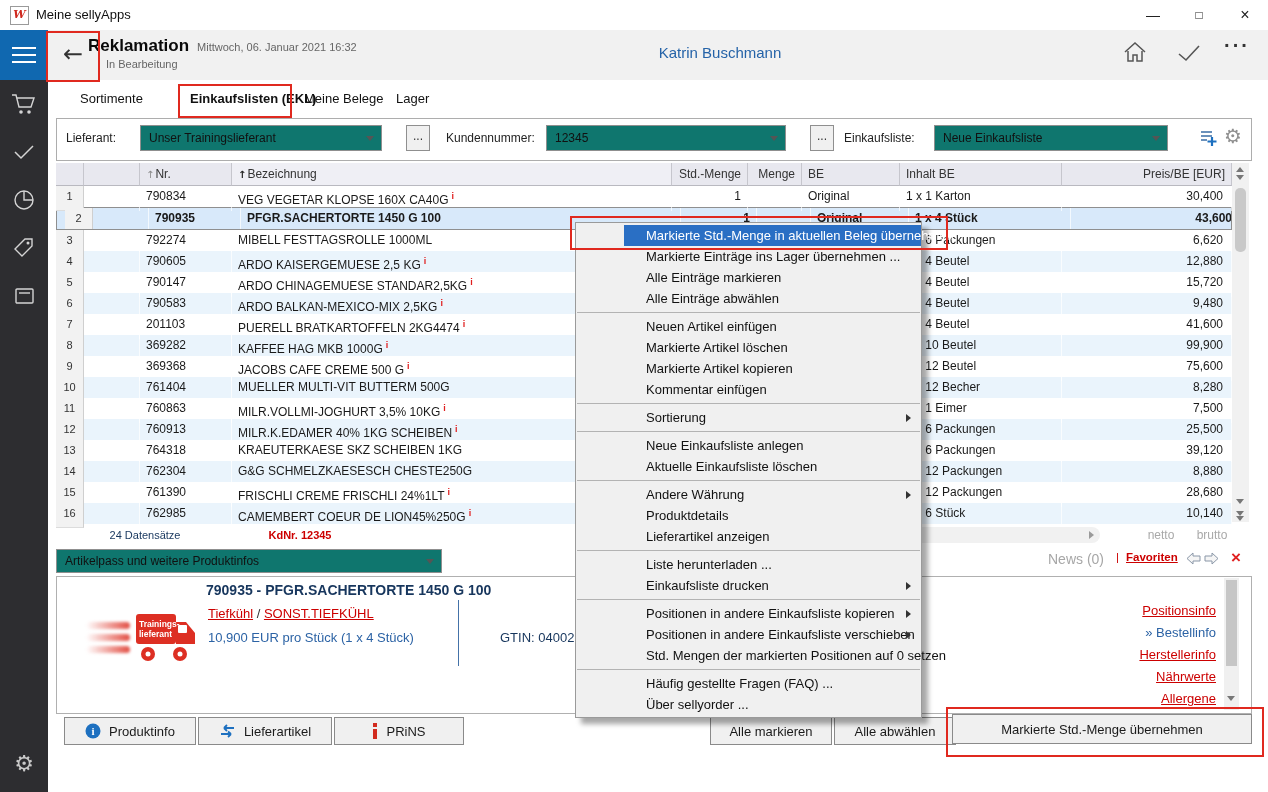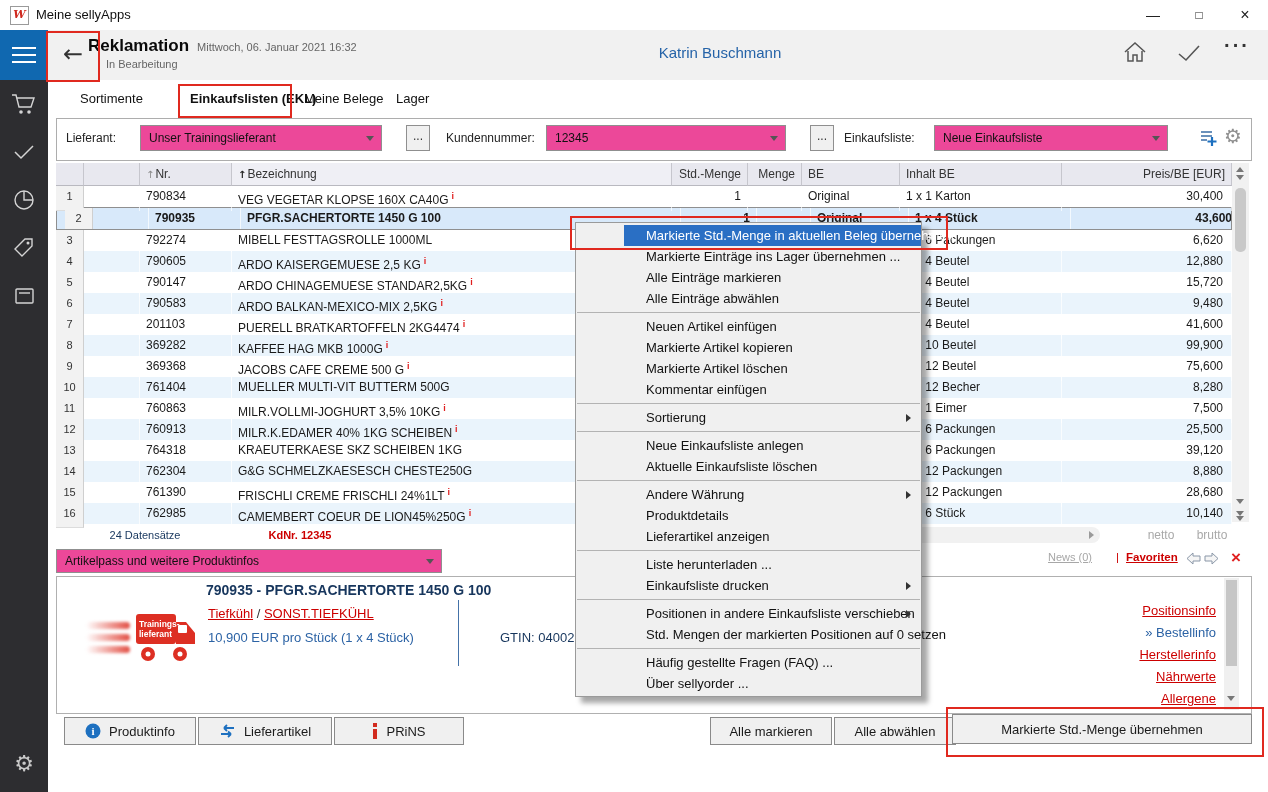--- a/index.html
+++ b/index.html
@@ -34,21 +34,21 @@
   .hicon{top:40px;} .ellip{left:1224px;top:34px;font-size:20px;letter-spacing:2px;color:#333;font-weight:bold;}
 
   
   .tabsrow{left:48px;top:80px;width:1220px;height:38px;background:#fff;}
   .tab{top:90px;font-size:13px;color:#111;height:18px;line-height:18px;white-space:nowrap;}
   .tab.active{font-weight:bold;}
 
   
   .filterbox{left:56px;top:118px;width:1194px;height:41px;border:1px solid #adadad;background:#fff;}
   .flabel{top:131px;font-size:12px;color:#222;}
-  .sel{background:#ec4899;border:1px solid #8f8f8f;height:24px;line-height:24px;font-size:12px;
+  .sel{background:#0f766e;border:1px solid #8f8f8f;height:24px;line-height:24px;font-size:12px;
        color:#111;padding-left:8px;white-space:nowrap;overflow:hidden;}
   .chev{position:absolute;right:7px;top:10px;width:0;height:0;border-left:4px solid transparent;
         border-right:4px solid transparent;border-top:5px solid #555;}
   .dotbtn{background:#f0f0f0;border:1px solid #8f8f8f;width:22px;height:24px;text-align:center;
           line-height:20px;font-size:12px;color:#333;}
 
   
   .thead{left:56px;top:163px;width:1176px;height:23px;display:grid;
          grid-template-columns:28px 56px 92px 440px 76px 54px 98px 162px 170px;}
   .thead>div{background:#e8e8ef;border-right:1px solid #c6c6cd;border-bottom:1px solid #b9b9c0;
@@ -84,21 +84,21 @@
   .htri-r{position:absolute;right:6px;top:4px;width:0;height:0;border-top:4px solid transparent;
           border-bottom:4px solid transparent;border-left:5px solid #9a9a9a;}
 
   
   .statustext{font-size:11px;}
   .navy{color:#17365d;} .redtxt{color:#cc0000;}
   .graylabel{font-size:12px;color:#a9a9a9;}
 
   
   .inforow-sel{left:56px;top:549px;width:376px;height:22px;line-height:22px;}
-  .newslink{font-size:11px;color:#a7a7a7;text-decoration:underline;}
+  .newslink{font-size:14px;color:#a7a7a7;}
   .favlink{font-size:11.5px;color:#cc0000;text-decoration:underline;font-weight:bold;}
   .pipe{font-size:11.5px;color:#cc0000;}
   .closex{font-size:17px;color:#e02020;font-weight:bold;line-height:18px;}
 
   
   .detail{left:56px;top:576px;width:1194px;height:136px;border:1px solid #b0b0b0;background:#fff;}
   .dtitle{left:206px;top:582px;font-size:14px;font-weight:bold;color:#17365d;}
   .dlinks1{left:208px;top:606px;font-size:13px;}
   .redlink{color:#cc0000;text-decoration:underline;}
   .dprice{left:208px;top:630px;font-size:13px;color:#2c63a5;}
@@ -534,36 +534,37 @@
     <span>Markierte Std.-Menge übernehmen</span>
   </div>
 
   <div class="abs cmenu">
       <div class="mitem hl"><span>Markierte Std.-Menge in aktuellen Beleg übernehmen</span></div>
       <div class="mitem"><span>Markierte Einträge ins Lager übernehmen ...</span></div>
       <div class="mitem"><span>Alle Einträge markieren</span></div>
       <div class="mitem"><span>Alle Einträge abwählen</span></div>
       <div class="msep"></div>
       <div class="mitem"><span>Neuen Artikel einfügen</span></div>
+      <div class="mitem"><span>Markierte Artikel löschen</span></div>
       <div class="mitem"><span>Markierte Artikel kopieren</span></div>
-      <div class="mitem"><span>Markierte Artikel löschen</span></div>
       <div class="mitem"><span>Kommentar einfügen</span></div>
       <div class="msep"></div>
       <div class="mitem"><span>Sortierung</span><span class="marrow"></span></div>
       <div class="msep"></div>
       <div class="mitem"><span>Neue Einkaufsliste anlegen</span></div>
       <div class="mitem"><span>Aktuelle Einkaufsliste löschen</span></div>
       <div class="msep"></div>
       <div class="mitem"><span>Andere Währung</span><span class="marrow"></span></div>
       <div class="mitem"><span>Produktdetails</span></div>
       <div class="mitem"><span>Lieferartikel anzeigen</span></div>
       <div class="msep"></div>
       <div class="mitem"><span>Liste herunterladen ...</span></div>
       <div class="mitem"><span>Einkaufsliste drucken</span><span class="marrow"></span></div>
       <div class="msep"></div>
+      <div class="mitem"><span>Positionen in andere Einkaufsliste kopieren</span><span class="marrow"></span></div>
       <div class="mitem"><span>Positionen in andere Einkaufsliste verschieben</span><span class="marrow"></span></div>
       <div class="mitem"><span>Std. Mengen der markierten Positionen auf 0 setzen</span></div>
       <div class="msep"></div>
       <div class="mitem"><span>Häufig gestellte Fragen (FAQ) ...</span></div>
       <div class="mitem"><span>Über sellyorder ...</span></div>
     </div>
 
   <div class="rbox" style="left:46px;top:31px;width:50px;height:47px"></div>
   <div class="rbox" style="left:178px;top:84px;width:110px;height:30px"></div>
   <div class="rbox" style="left:570px;top:216px;width:374px;height:30px"></div>

